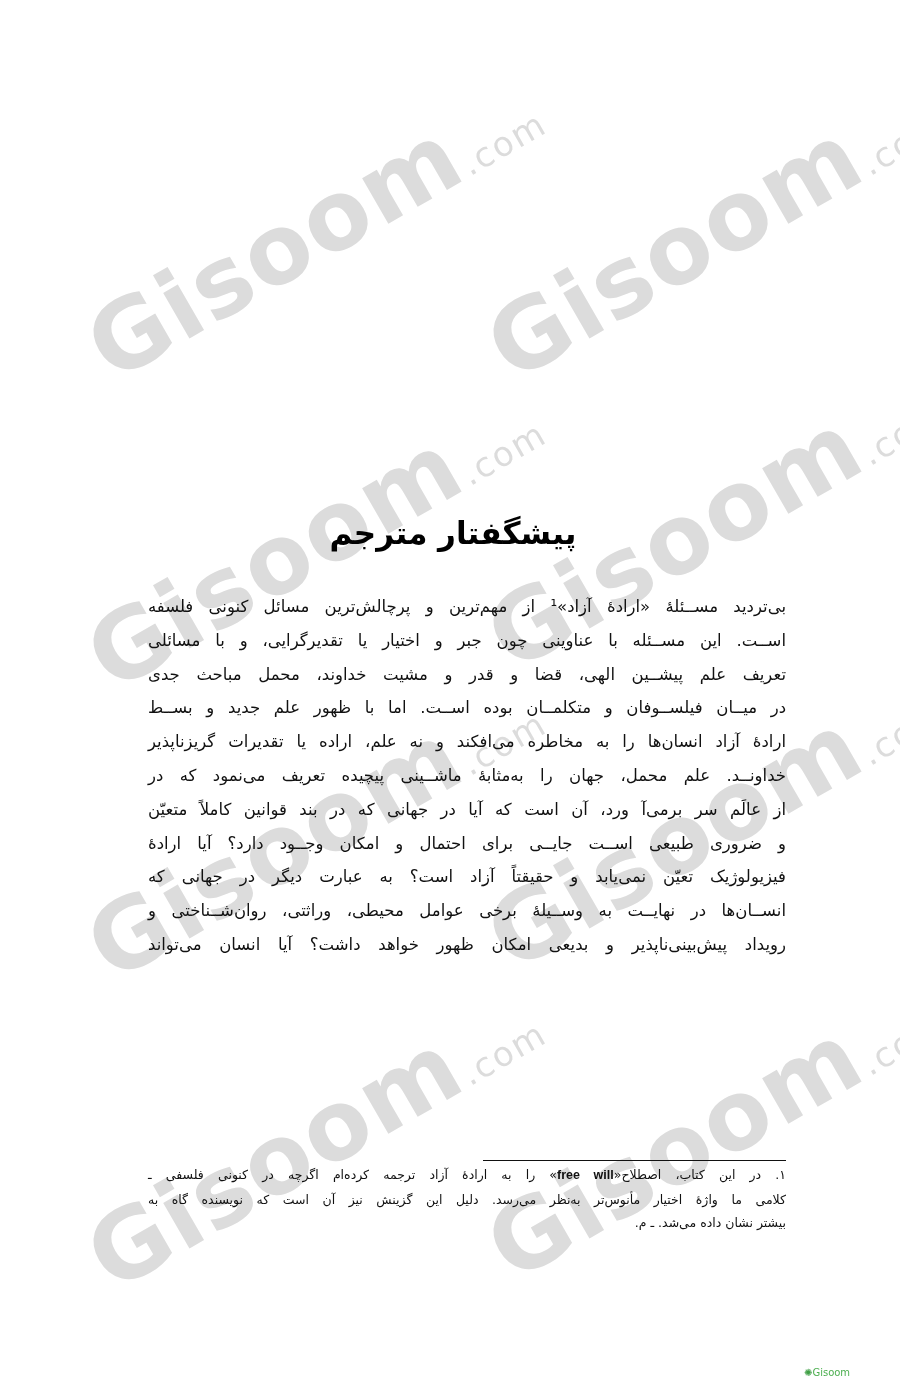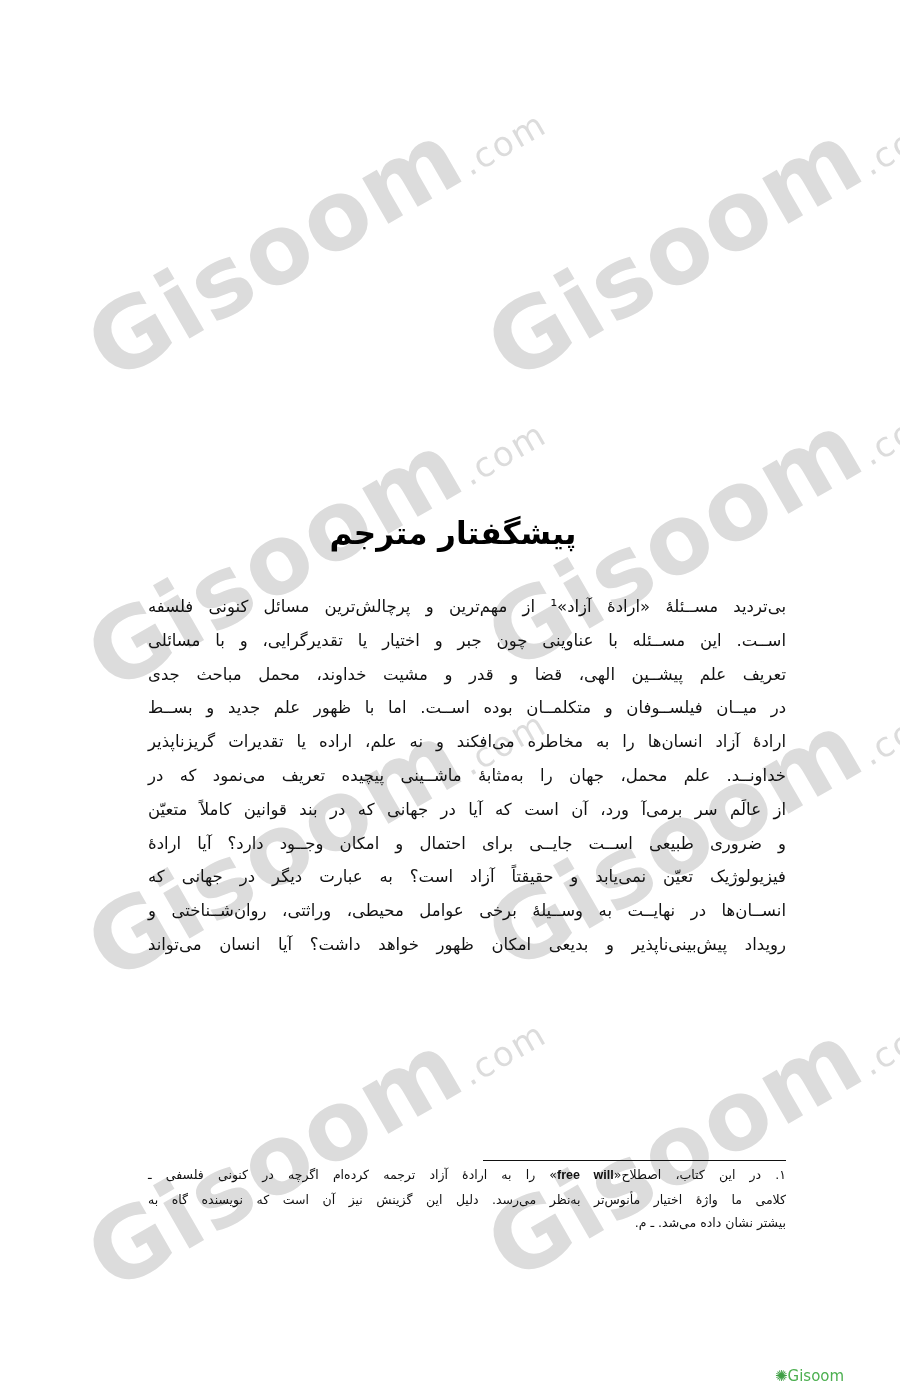--- a/index.html
+++ b/index.html
@@ -30,22 +30,22 @@
     border-top: 1.5px solid #111;
   }
   .footnotes {
     position: absolute; top: 1163px; left: 148px; width: 638px;
     font-family: "DejaVu Sans", sans-serif; font-size: 12.5px; line-height: 23.5px; color: #111;
   }
   .footnotes .line { display: block; white-space: nowrap; text-align: justify; text-align-last: justify; }
   .footnotes .line.last { text-align-last: right; }
   .latin { direction: ltr; unicode-bidi: embed; font-weight: bold; font-family: "Liberation Sans", sans-serif; }
   .brand {
-    position: absolute; left: 775px; top: 1367px; font-family: "DejaVu Sans", sans-serif;
-    font-size: 15px; color: #4caf50; direction: ltr; z-index: 2; text-align: center;
+    position: absolute; left: 804px; top: 1367px; font-family: "DejaVu Sans", sans-serif;
+    font-size: 10px; color: #4caf50; direction: ltr; z-index: 2; text-align: center;
   }
   .brand .g-icon { display: inline-block; font-weight: bold; color: #3f9f45; }
 </style>
 </head>
 <body>
 
 <div class="watermarks">
   <div class="wm" style="left:120px;top:300px;"><span>Gisoom</span><span class="dotcom">.com</span></div>
   <div class="wm" style="left:520px;top:300px;"><span>Gisoom</span><span class="dotcom">.com</span></div>
   <div class="wm" style="left:120px;top:610px;"><span>Gisoom</span><span class="dotcom">.com</span></div>

